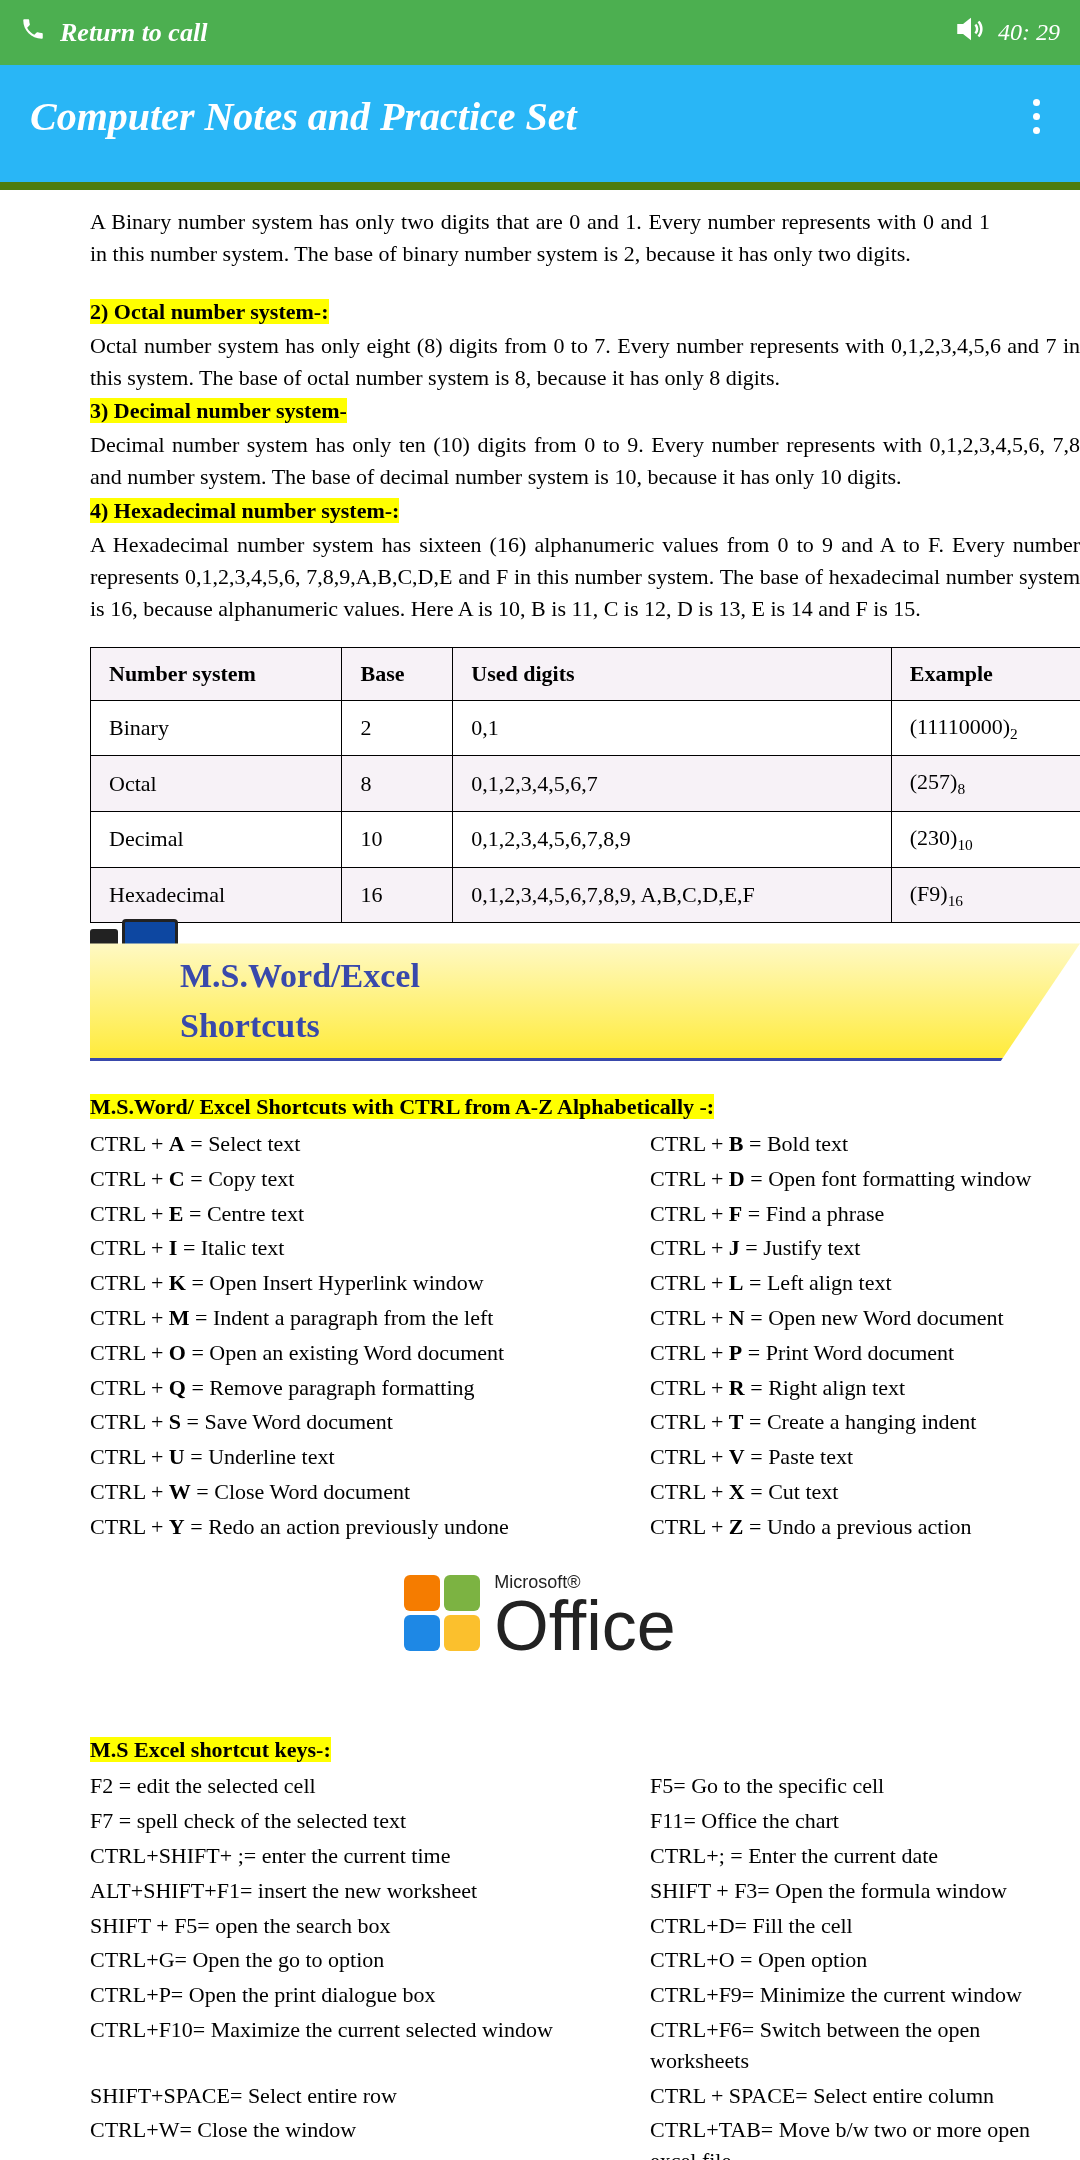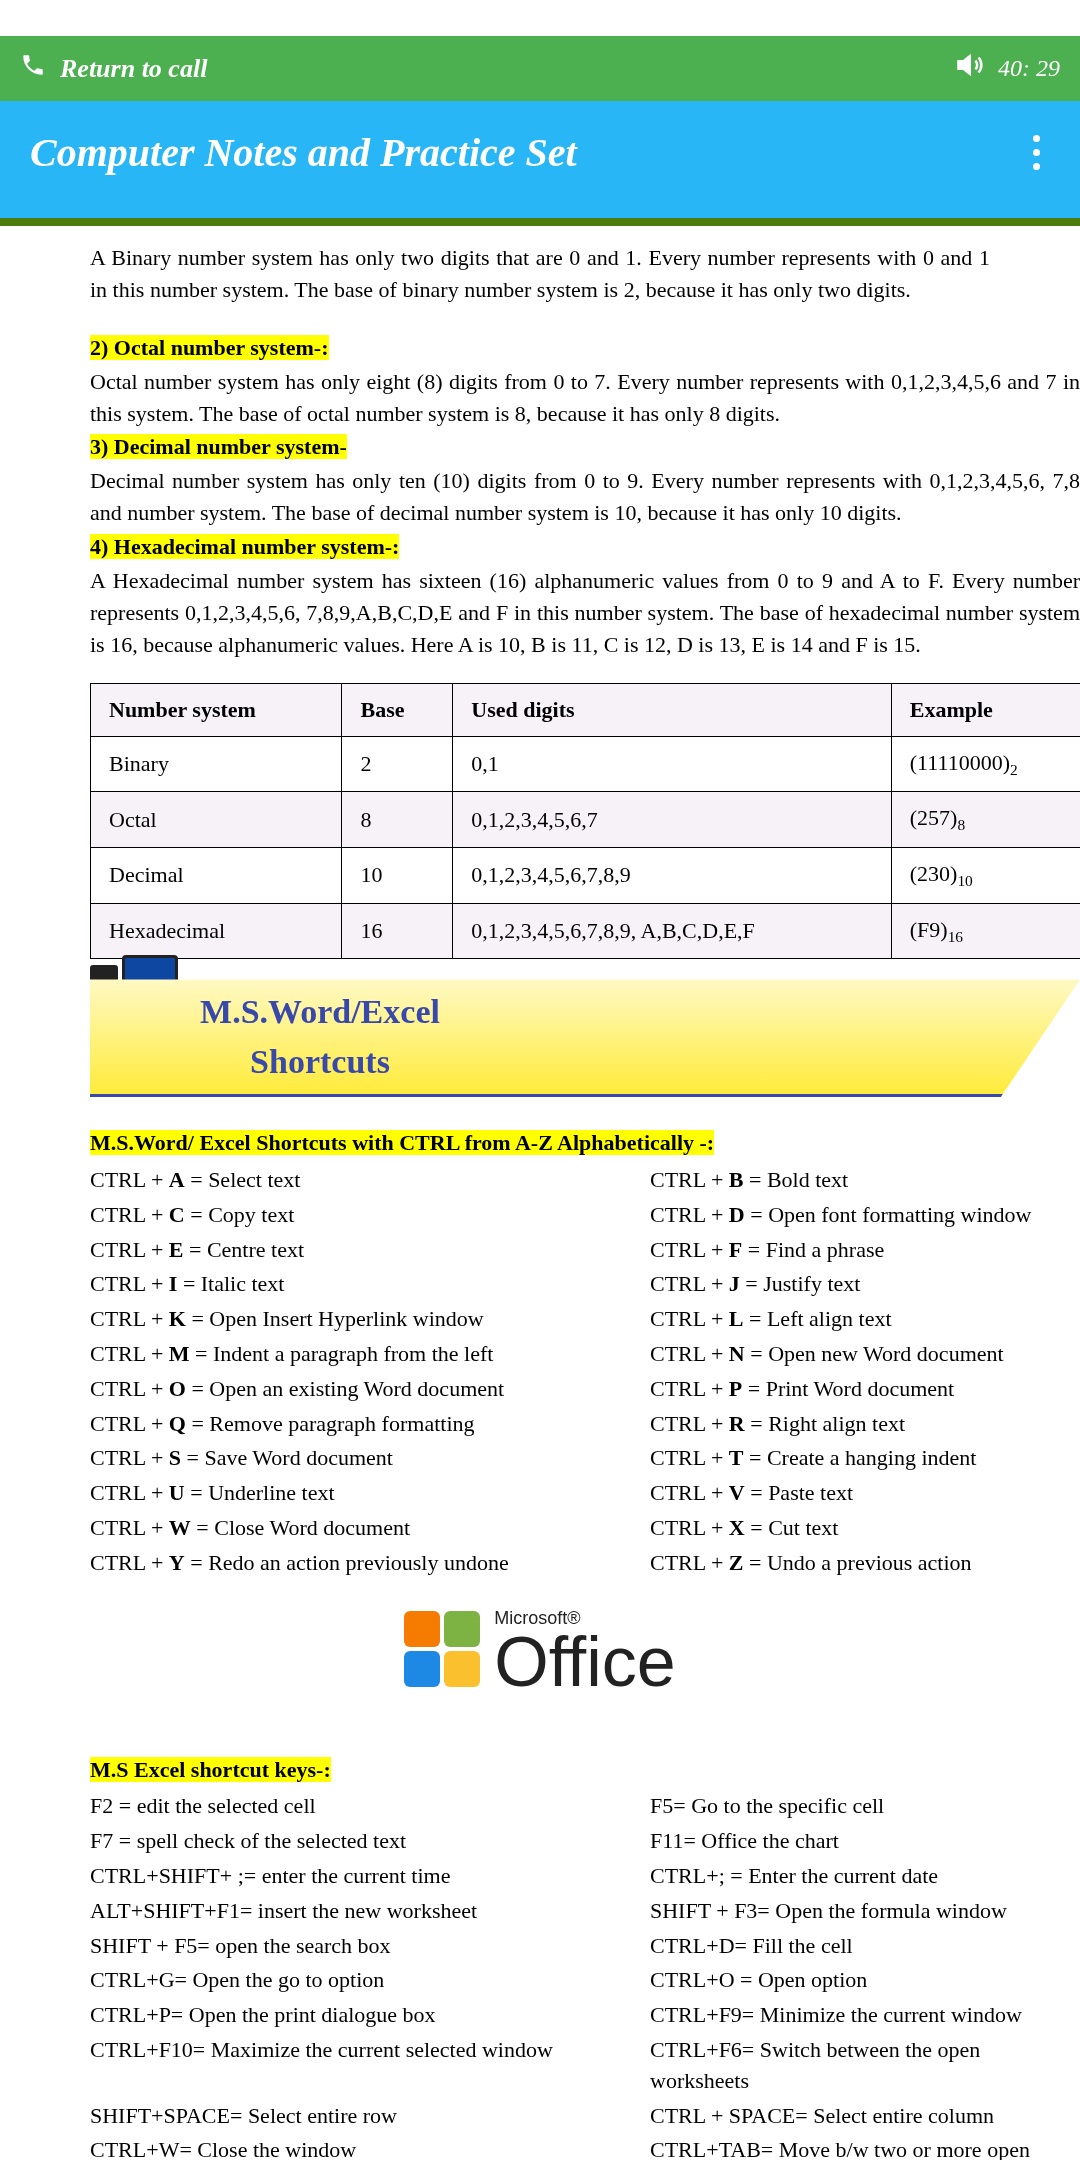--- a/index.html
+++ b/index.html
@@ -1,18 +1,18 @@
 <!DOCTYPE html>
 <html><head>
 <meta charset="utf-8">
 <style>
   * { margin: 0; padding: 0; box-sizing: border-box; }
   body { font-family: Georgia, 'Times New Roman', serif; background: #fff; width: 1080px; }
   
-  .call-bar { background: #4CAF50; color: #fff; display: flex; align-items: center; padding: 14px 20px; font-family: 'Comic Sans MS', cursive; font-style: italic; font-size: 26px; margin-top: 36px; }
+  .call-bar { background: #4CAF50; color: #fff; display: flex; align-items: center; padding: 14px 20px; font-family: 'Comic Sans MS', cursive; font-style: italic; font-size: 26px; }
   .call-bar .phone-icon { margin-right: 14px; }
   .call-bar .return { flex: 1; font-weight: bold; }
   .call-bar .speaker-icon { margin-right: 12px; }
   .call-bar .timer { font-size: 24px; }
   
   .title-bar { background: #29B6F6; color: #fff; display: flex; align-items: center; padding: 28px 30px 42px 30px; font-family: 'Comic Sans MS', cursive; font-style: italic; font-size: 40px; font-weight: bold; border-bottom: 8px solid #4d7c0f; }
   .title-bar .title { flex: 1; }
   .title-bar .dots { display: flex; flex-direction: column; gap: 7px; padding: 0 10px; }
   .title-bar .dots span { width: 7px; height: 7px; background: #fff; border-radius: 50%; }
   
@@ -22,36 +22,36 @@
   .section { padding: 6px 90px; }
   .section.wide { padding-right: 0; }
   .hl { background: #FFFF00; font-weight: bold; color: #000; }
   .section p { margin-bottom: 2px; text-align: justify; }
   
   table.ns { border-collapse: collapse; margin: 14px 0 20px 90px; width: 1000px; }
   table.ns th, table.ns td { border: 1px solid #000; padding: 10px 18px; text-align: left; font-size: 22px; margin-top: 36px; }
   table.ns th { font-weight: bold; }
   table.ns tr.alt td, table.ns tr.alt th { background: #F7F2F7; }
   
-  .banner { display: flex; align-items: center; margin: 18px 0 10px 90px; position: relative; text-align: center; }
+  .banner { display: flex; align-items: center; margin: 18px 0 10px 90px; position: relative; }
   .banner-text { font-size: 34px; font-weight: bold; color: #3949AB; background: linear-gradient(#FFF9C4, #FFEB3B); padding: 8px 620px 8px 90px; border-bottom: 3px solid #3949AB; clip-path: polygon(0 0, 100% 0, 92% 100%, 0 100%); }
   .pc-icon { position: absolute; left: 0; top: -24px; width: 90px; height: 80px; }
   .pc-icon .tower { position: absolute; left: 0; top: 10px; width: 28px; height: 60px; background: #222; border-radius: 3px; }
   .pc-icon .mon { position: absolute; left: 32px; top: 0; width: 56px; height: 46px; background: #0D47A1; border: 3px solid #222; border-radius: 4px; }
   .pc-icon .stand { position: absolute; left: 52px; top: 48px; width: 16px; height: 8px; background: #555; }
   .pc-icon .base { position: absolute; left: 44px; top: 56px; width: 34px; height: 5px; background: #777; border-radius: 2px; }
   
   .shortcuts-head { margin: 30px 90px 4px 90px; }
   .two-col { display: flex; padding: 2px 0 2px 90px; }
   .two-col .l { width: 560px; }
   .two-col .r { flex: 1; }
   .sc { font-size: 22px; line-height: 1.4; }
   .sc b { font-weight: bold; }
   
-  .office-logo { display: flex; justify-content: center; align-items: center; margin: 24px 0 60px 0; gap: 14px; }
+  .office-logo { display: flex; justify-content: center; align-items: center; margin: 24px 0 76px 0; gap: 14px; }
   .office-squares { display: grid; grid-template-columns: 36px 36px; grid-template-rows: 36px 36px; gap: 4px; }
   .sq { border-radius: 6px; }
   .sq.o { background: #F57C00; }
   .sq.g { background: #7CB342; }
   .sq.b { background: #1E88E5; }
   .sq.y { background: #FBC02D; }
   .office-text .ms { font-size: 18px; color: #222; font-family: Arial, sans-serif; }
   .office-text .of { font-size: 70px; color: #222; font-family: Arial, sans-serif; font-weight: normal; line-height: 0.9; }
   
   .excel-head { margin: 10px 90px 4px 90px; }

